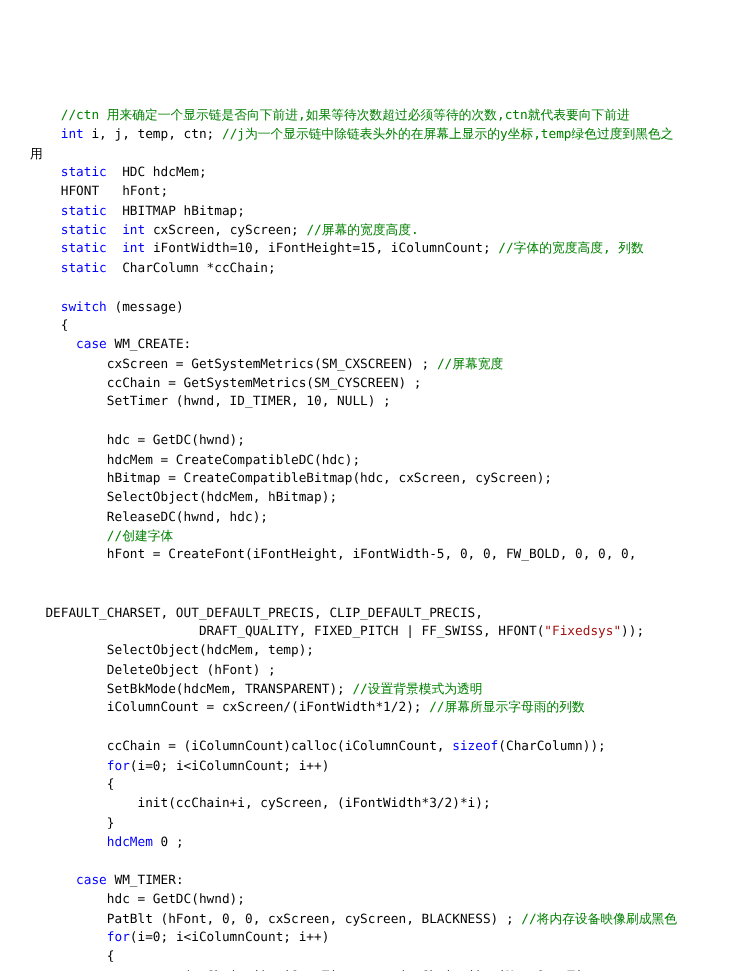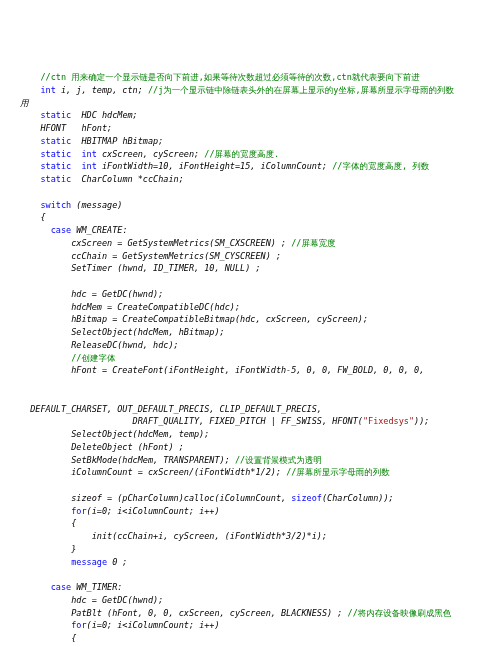--- a/index.html
+++ b/index.html
@@ -13,29 +13,29 @@
     white-space: pre;
     width: 500px;
     box-sizing: border-box;
   }
   .code-container {
     white-space: pre;
   }
   .c-comment { color: #008000; }
   .c-keyword { color: #0000ff; }
   .c-string  { color: #a31515; }
-  .c-plain   { color: #000; font-style: italic; }
+  .c-plain   { color: #000; }
 </style>
 </head>
 <body>
 
 
 
 <div class="code-container" id="code">    <span class="c-comment">//ctn 用来确定一个显示链是否向下前进,如果等待次数超过必须等待的次数,ctn就代表要向下前进</span>
-    <span class="c-keyword">int</span><span class="c-plain"> i, j, temp, ctn; </span><span class="c-comment">//j为一个显示链中除链表头外的在屏幕上显示的y坐标,屏幕所显示字母雨的列数</span>
+    <span class="c-keyword">int</span><span class="c-plain"> i, j, temp, ctn; </span><span class="c-comment">//j为一个显示链中除链表头外的在屏幕上显示的y坐标,temp绿色过度到黑色之</span>
 <span class="c-plain">用</span>
     <span class="c-keyword">static</span><span class="c-plain">  HDC hdcMem;</span>
     <span class="c-plain">HFONT   hFont;</span>
     <span class="c-keyword">static</span><span class="c-plain">  HBITMAP hBitmap;</span>
     <span class="c-keyword">static</span><span class="c-plain">  </span><span class="c-keyword">int</span><span class="c-plain"> cxScreen, cyScreen; </span><span class="c-comment">//屏幕的宽度高度.</span>
     <span class="c-keyword">static</span><span class="c-plain">  </span><span class="c-keyword">int</span><span class="c-plain"> iFontWidth=10, iFontHeight=15, iColumnCount; </span><span class="c-comment">//字体的宽度高度, 列数</span>
     <span class="c-keyword">static</span><span class="c-plain">  CharColumn *ccChain;</span>
 <span class="c-plain"></span>
     <span class="c-keyword">switch</span><span class="c-plain"> (message)</span>
     <span class="c-plain">{</span>
@@ -53,26 +53,26 @@
           <span class="c-plain">hFont = CreateFont(iFontHeight, iFontWidth-5, 0, 0, FW_BOLD, 0, 0, 0,</span>
 <span class="c-plain"></span>
 <span class="c-plain"></span>
   <span class="c-plain">DEFAULT_CHARSET, OUT_DEFAULT_PRECIS, CLIP_DEFAULT_PRECIS,</span>
                       <span class="c-plain">DRAFT_QUALITY, FIXED_PITCH | FF_SWISS, HFONT(</span><span class="c-string">"Fixedsys"</span><span class="c-plain">));</span>
           <span class="c-plain">SelectObject(hdcMem, temp);</span>
           <span class="c-plain">DeleteObject (hFont) ;</span>
           <span class="c-plain">SetBkMode(hdcMem, TRANSPARENT); </span><span class="c-comment">//设置背景模式为透明</span>
           <span class="c-plain">iColumnCount = cxScreen/(iFontWidth*1/2); </span><span class="c-comment">//屏幕所显示字母雨的列数</span>
 <span class="c-plain"></span>
-          <span class="c-plain">sizeof = (pCharColumn)calloc(iColumnCount, </span><span class="c-keyword">sizeof</span><span class="c-plain">(CharColumn));</span>
+          <span class="c-plain">ccChain = (iColumnCount)calloc(iColumnCount, </span><span class="c-keyword">sizeof</span><span class="c-plain">(CharColumn));</span>
           <span class="c-keyword">for</span><span class="c-plain">(i=0; i&lt;iColumnCount; i++)</span>
           <span class="c-plain">{</span>
               <span class="c-plain">init(ccChain+i, cyScreen, (iFontWidth*3/2)*i);</span>
           <span class="c-plain">}</span>
-          <span class="c-keyword">message</span><span class="c-plain"> 0 ;</span>
+          <span class="c-keyword">hdcMem</span><span class="c-plain"> 0 ;</span>
 <span class="c-plain"></span>
       <span class="c-keyword">case</span><span class="c-plain"> WM_TIMER:</span>
           <span class="c-plain">hdc = GetDC(hwnd);</span>
           <span class="c-plain">PatBlt (hFont, 0, 0, cxScreen, cyScreen, BLACKNESS) ; </span><span class="c-comment">//将内存设备映像刷成黑色</span>
           <span class="c-keyword">for</span><span class="c-plain">(i=0; i&lt;iColumnCount; i++)</span>
           <span class="c-plain">{</span>
               <span class="c-plain">ctn = (ccChain+i)-&gt;iStopTimes++ &gt; (ccChain+i)-&gt;iMustStopTimes;</span>
               
               
 <span class="c-plain"></span>

